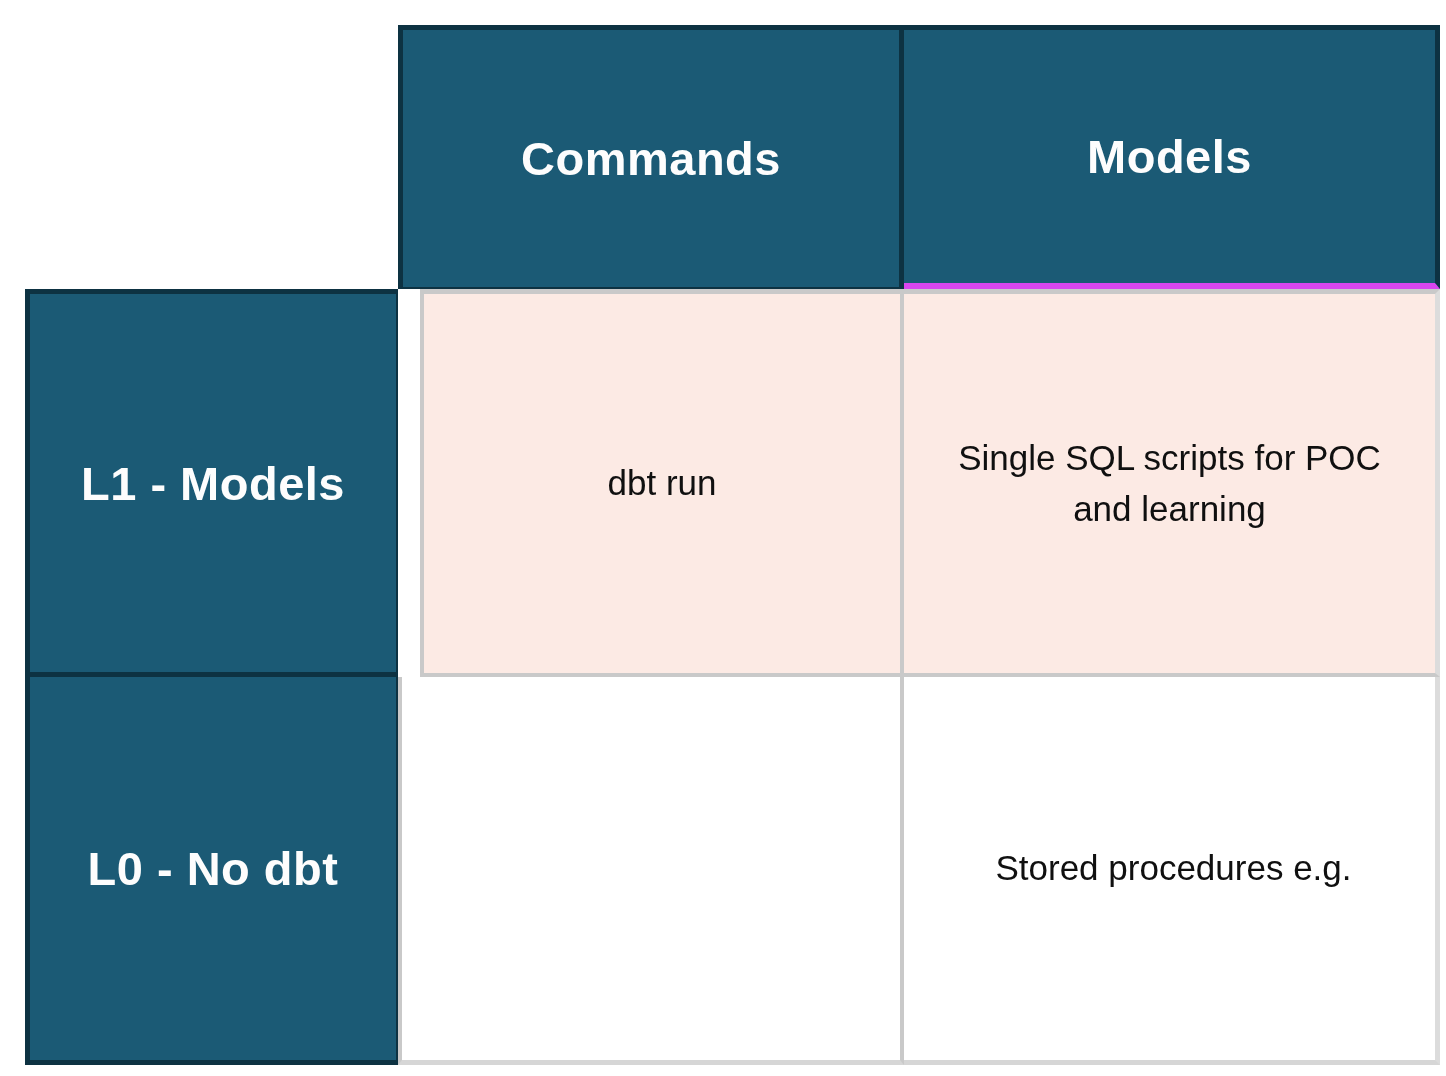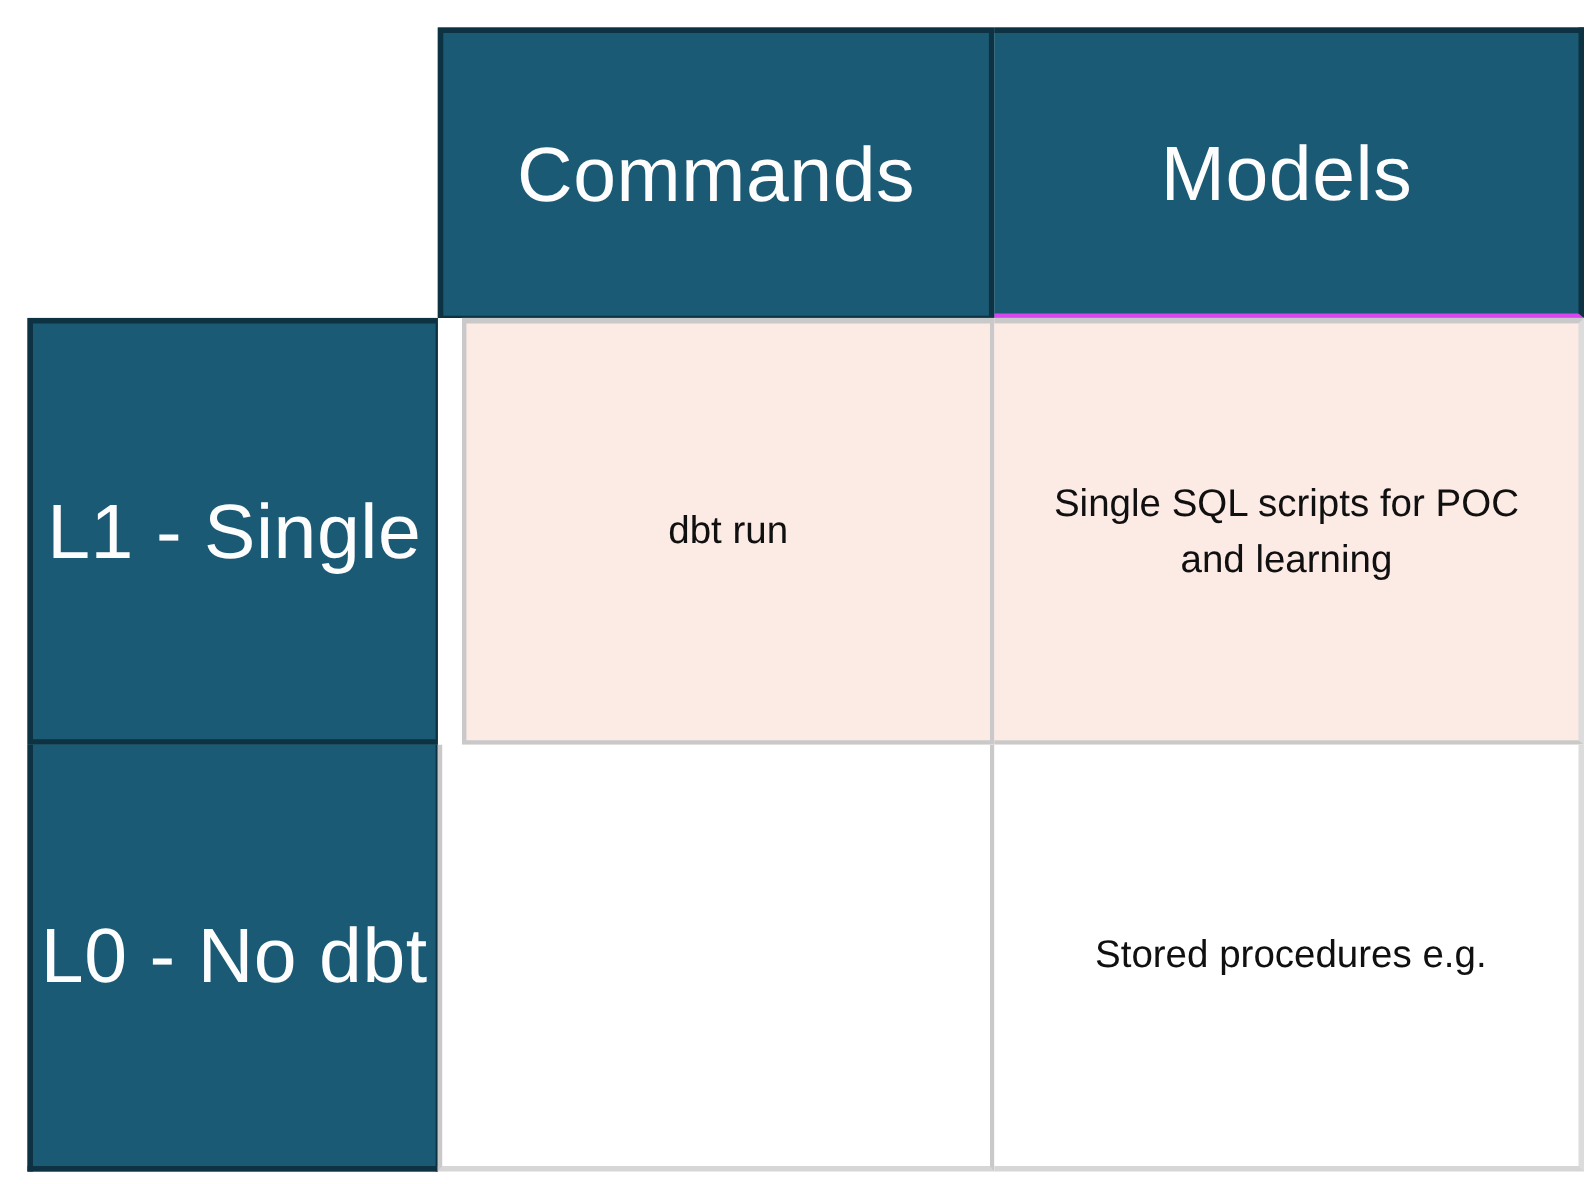--- a/index.html
+++ b/index.html
@@ -27,37 +27,37 @@
     box-sizing: border-box;
     display: flex;
     align-items: center;
     justify-content: center;
     text-align: center;
   }
   
   .th {
     background: #1b5a75;
     color: #fdfdfd;
-    font-size: 70px;
-    font-weight: 400;
+    font-size: 47px;
+    font-weight: 700;
     letter-spacing: 0.5px;
   }
   .corner {
     background: #ffffff;
   }
   .hdr-commands {
     border-top: 5px solid #0d3242;
     border-left: 5px solid #0d3242;
     border-right: 5px solid #0d3242;
     border-bottom: 2px solid #0d3242;
   }
   .hdr-models {
     border-top: 5px solid #0d3242;
     border-right: 5px solid #0d3242;
-    border-bottom: 4px solid #d946ef;
+    border-bottom: 6px solid #d946ef;
   }
   .hdr-l1 {
     border-top: 5px solid #0d3242;
     border-left: 5px solid #0d3242;
     border-right: 2px solid #0d3242;
     border-bottom: 5px solid #0d3242;
   }
   .hdr-l0 {
     border-left: 5px solid #0d3242;
     border-right: 2px solid #0d3242;
@@ -106,21 +106,21 @@
 
 <div class="canvas">
   <div class="matrix">
 
     <div class="cell corner"></div>
 
     <div class="cell th hdr-commands">Commands</div>
 
     <div class="cell th hdr-models">Models</div>
 
-    <div class="cell th hdr-l1">L1 - Single</div>
+    <div class="cell th hdr-l1">L1 - Models</div>
 
     <div class="cell td row-l1 d-l1-commands">dbt run</div>
 
     <div class="cell td row-l1 d-l1-models">Single SQL scripts for POC
 and learning</div>
 
     <div class="cell th hdr-l0">L0 - No dbt</div>
 
     <div class="cell td row-l0 d-l0-commands"></div>
 

